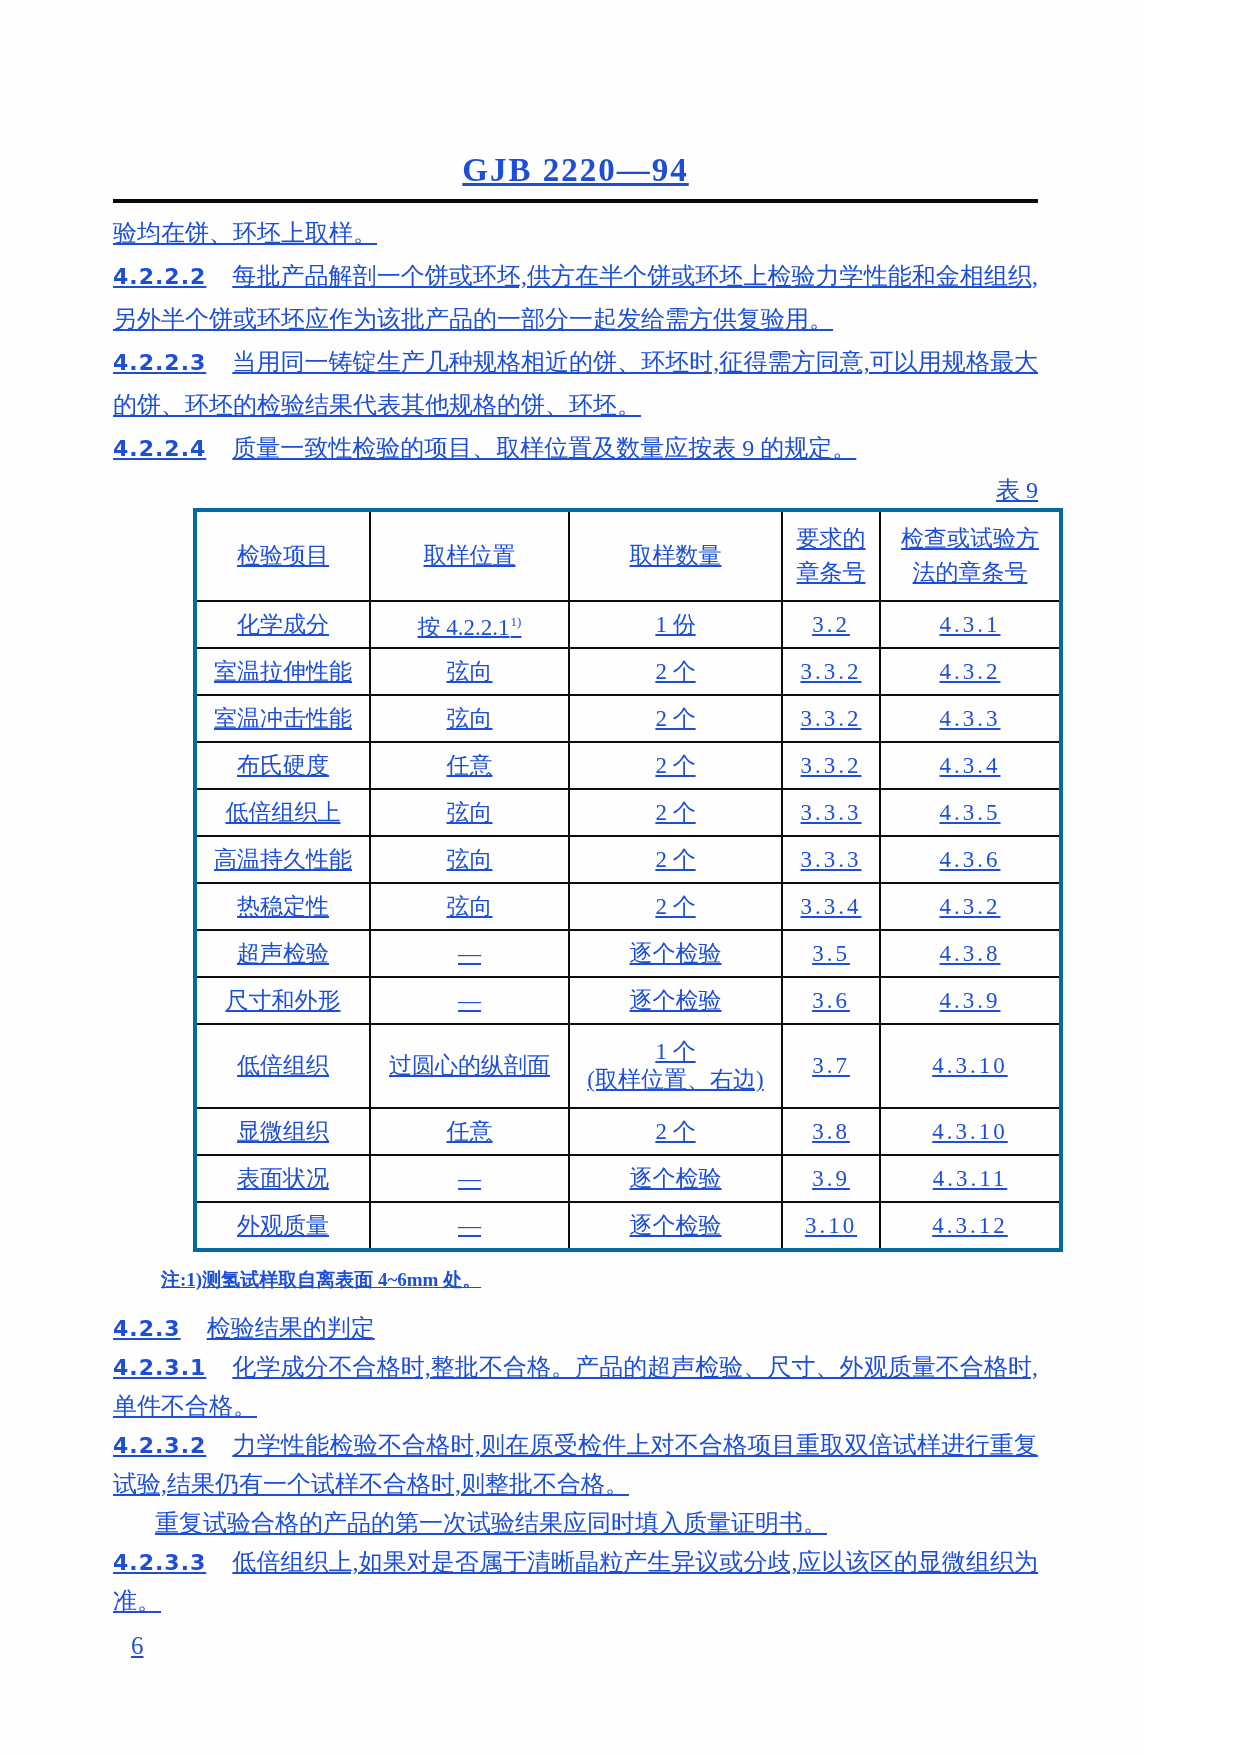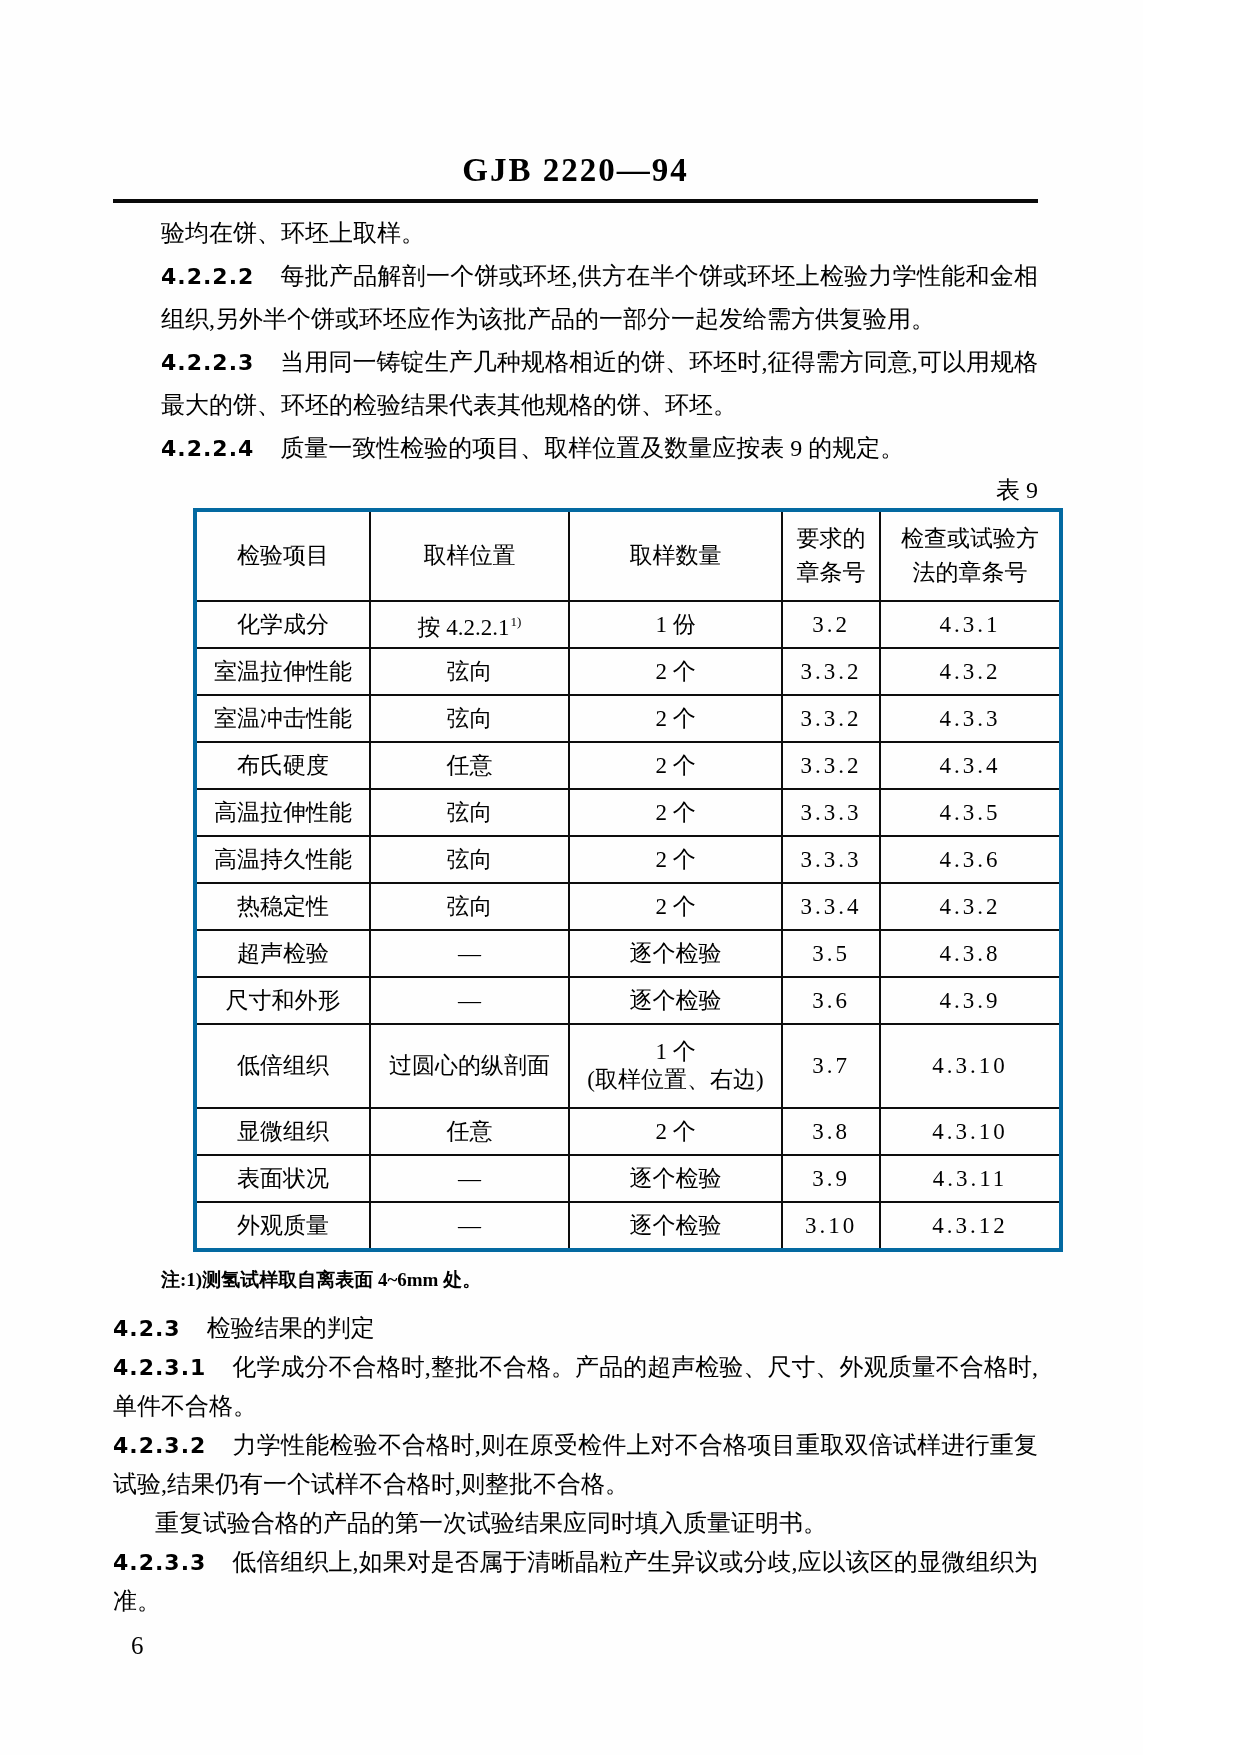--- a/index.html
+++ b/index.html
@@ -1,41 +1,42 @@
 <!DOCTYPE html>
 <html><head>
 <meta charset="utf-8">
 <style>
   html, body { margin: 0; padding: 0; background: #ffffff; }
   .page {
     position: relative;
     width: 1143px;
     height: 1755px;
     background: #fefefe;
-    color: #000000;
+    color: #1d4ed8;
     font-family: "Liberation Serif", "DejaVu Serif", serif;
     overflow: hidden;
+    text-decoration: underline;
   }
   .content { padding: 150px 105px 0 113px; }
 
   .doc-number {
     display: block;
     text-align: center;
     font-size: 33px;
     font-weight: bold;
     letter-spacing: 2px;
     line-height: 40px;
   }
   .header-rule {
     height: 4px;
     background: #0a0a0a;
     margin-top: 9px;
   }
 
-  .bodytext { margin-top: 9px; margin-left: 48px; }
+  .bodytext { margin-top: 9px; }
   p.para {
     margin: 0;
     font-size: 24px;
     line-height: 43px;
     text-align: justify;
     text-align-last: left;
   }
   .clause-num {
     font-weight: bold;
     font-family: "DejaVu Sans", "Liberation Sans", sans-serif;
@@ -161,21 +162,21 @@
           <td class="num">4.3.3</td>
         </tr>
         <tr>
           <td class="item">布氏硬度</td>
           <td>任意</td>
           <td>2 个</td>
           <td class="num">3.3.2</td>
           <td class="num">4.3.4</td>
         </tr>
         <tr>
-          <td class="item">高温拉伸性能</td>
+          <td class="item">低倍组织上</td>
           <td>弦向</td>
           <td>2 个</td>
           <td class="num">3.3.3</td>
           <td class="num">4.3.5</td>
         </tr>
         <tr>
           <td class="item">高温持久性能</td>
           <td>弦向</td>
           <td>2 个</td>
           <td class="num">3.3.3</td>

